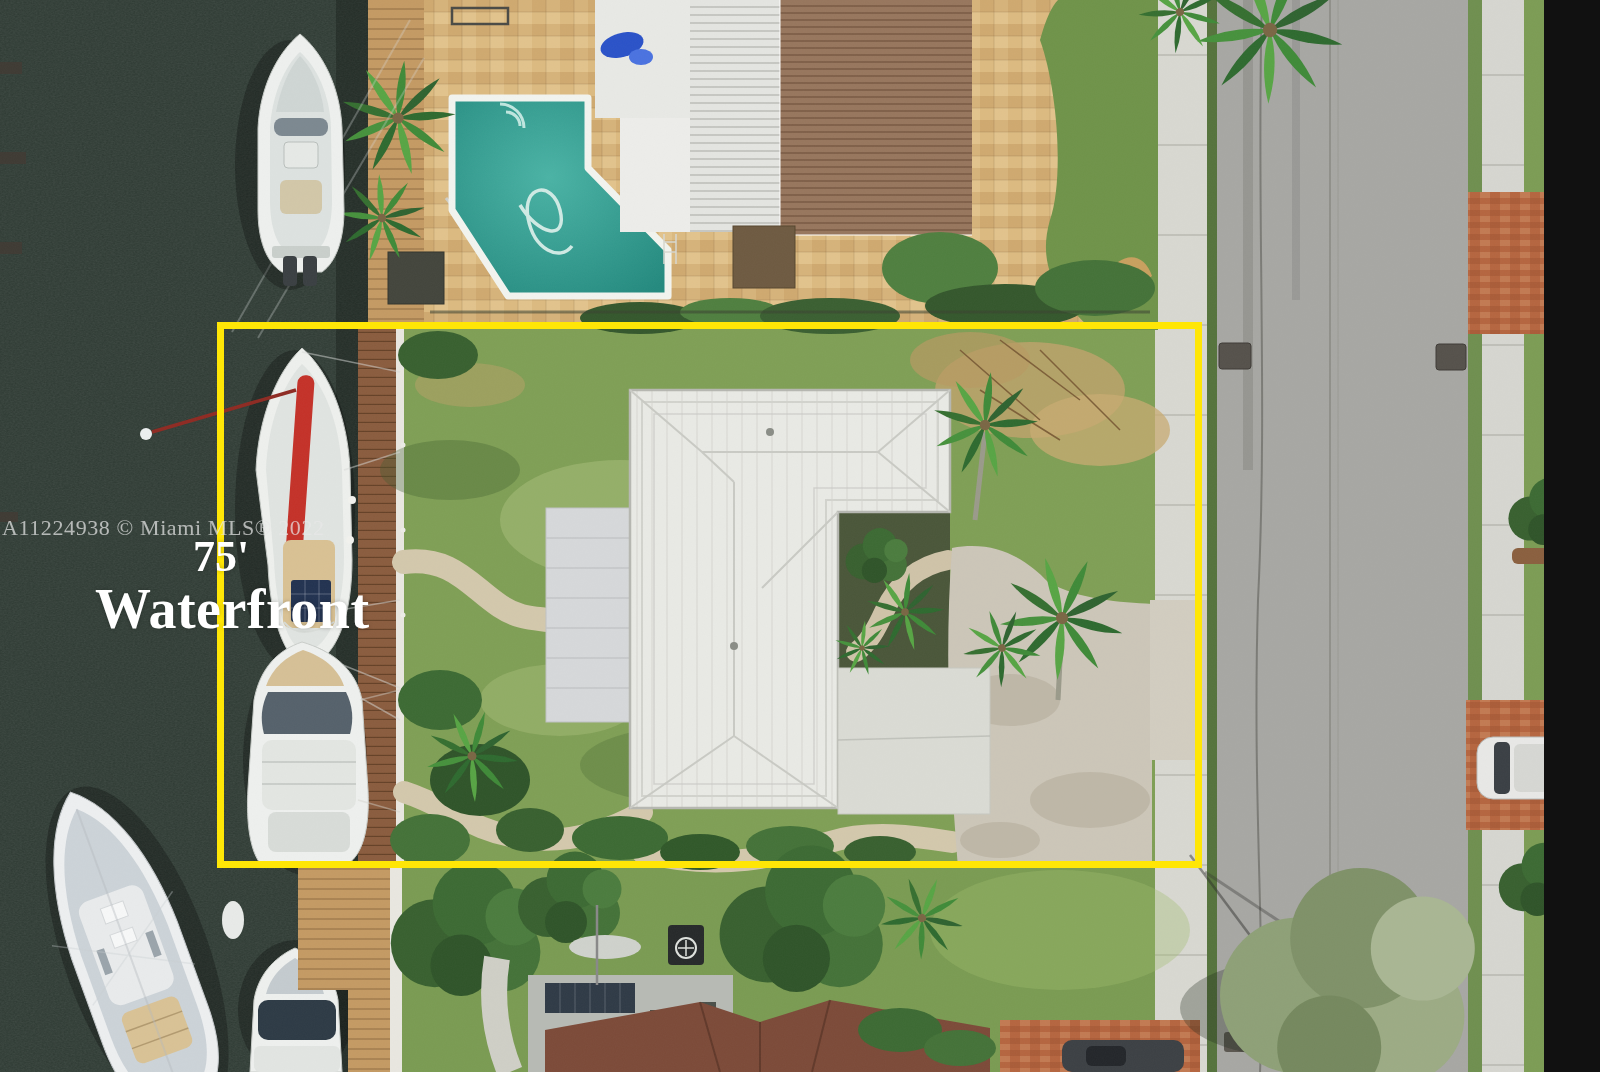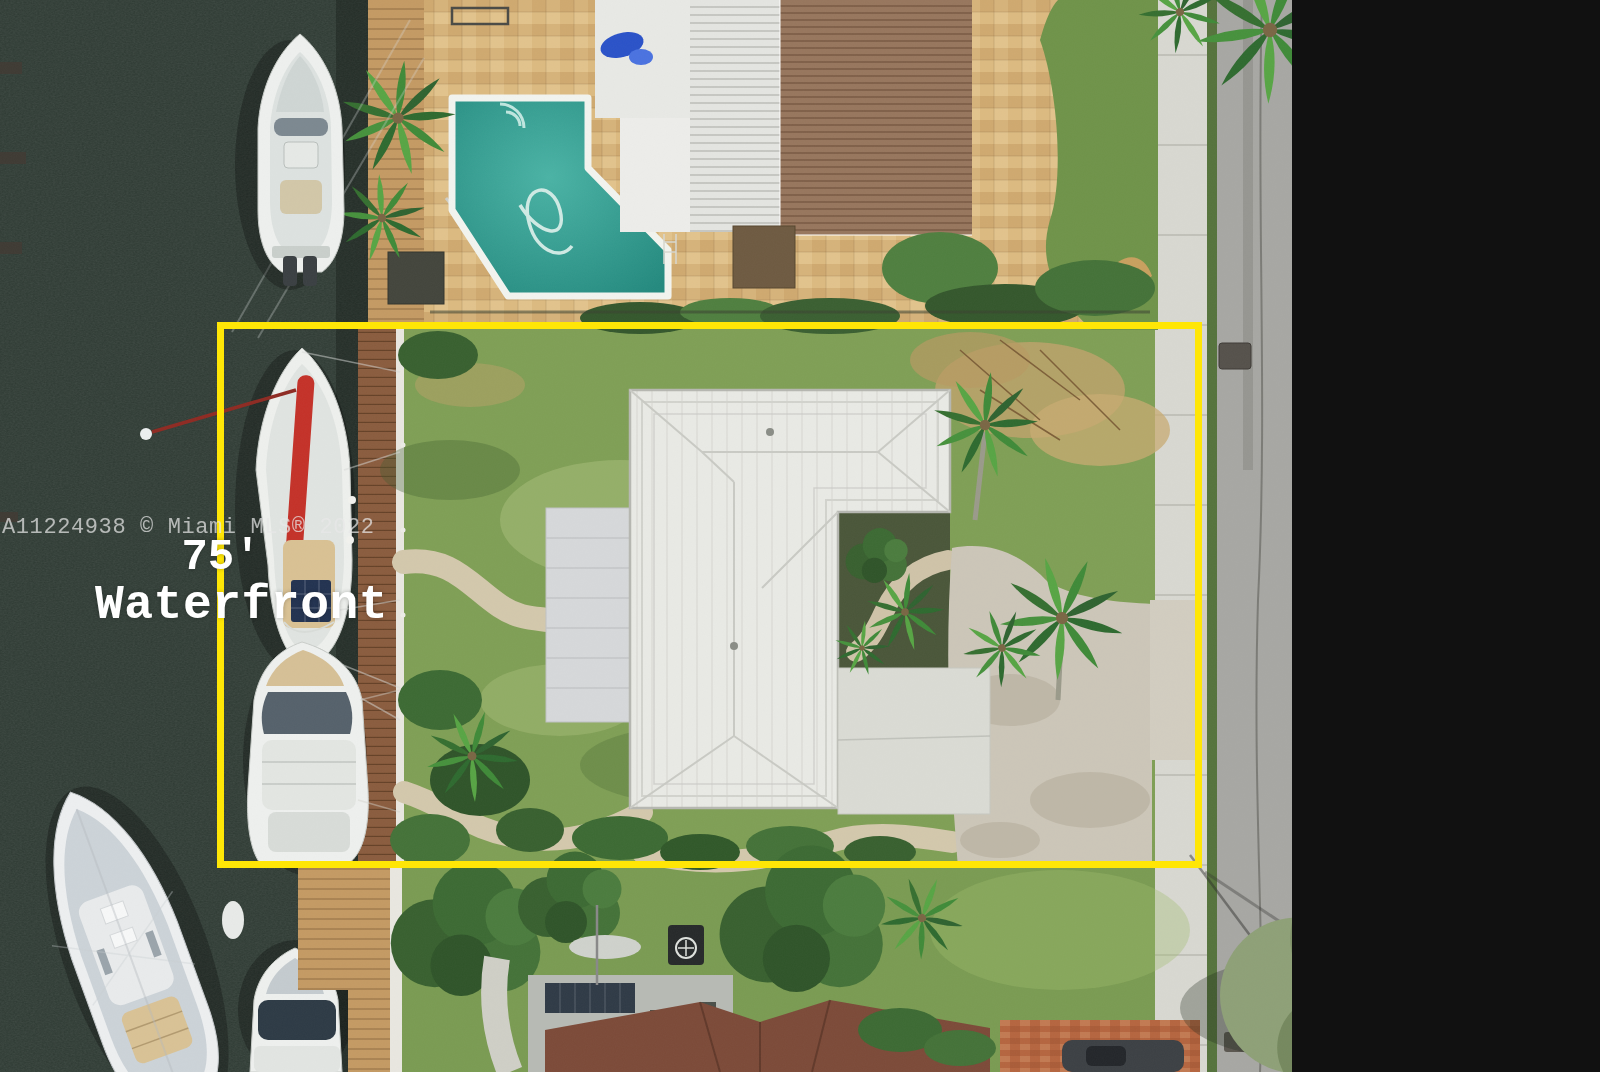--- a/index.html
+++ b/index.html
@@ -1,27 +1,27 @@
 <!DOCTYPE html>
 <html><head>
 <meta charset="utf-8">
 <style>
   html,body{margin:0;padding:0;background:#111;}
-  .stage{position:relative;width:1292px;height:1072px;overflow:hidden;
-         font-family:Liberation Mono, monospace;background:#c2410c;}
+  .stage{position:relative;width:1544px;height:1072px;overflow:hidden;
+         font-family:Liberation Serif, serif;background:#c2410c;}
   .stage svg{position:absolute;left:0;top:0;}
   .boundary{position:absolute;left:217px;top:322px;width:985px;height:546px;
             border:7px solid #ffe606;box-sizing:border-box;z-index:5;}
   .watermark{position:absolute;left:2px;top:515px;z-index:6;font-size:22px;
              letter-spacing:.6px;color:rgba(232,232,232,.72);white-space:nowrap;}
   .frontage{position:absolute;left:95px;top:534px;width:252px;z-index:6;
             text-align:center;color:#fff;font-weight:bold;line-height:1.05;
             text-shadow:0 0 4px rgba(0,0,0,.25);}
   .frontage .v{font-size:44px;}
-  .frontage .l{font-size:48px;letter-spacing:.5px;}
+  .frontage .l{font-size:56px;letter-spacing:.5px;}
 </style>
 </head>
 <body>
 
 <div class="stage">
 <svg width="1600" height="1072" viewBox="0 0 1600 1072">
 <defs>
   <pattern id="pavers" width="28" height="24" patternUnits="userSpaceOnUse">
     <rect width="28" height="24" fill="#d9b87f"></rect>
     <rect width="14" height="12" fill="#cfa96f"></rect>

